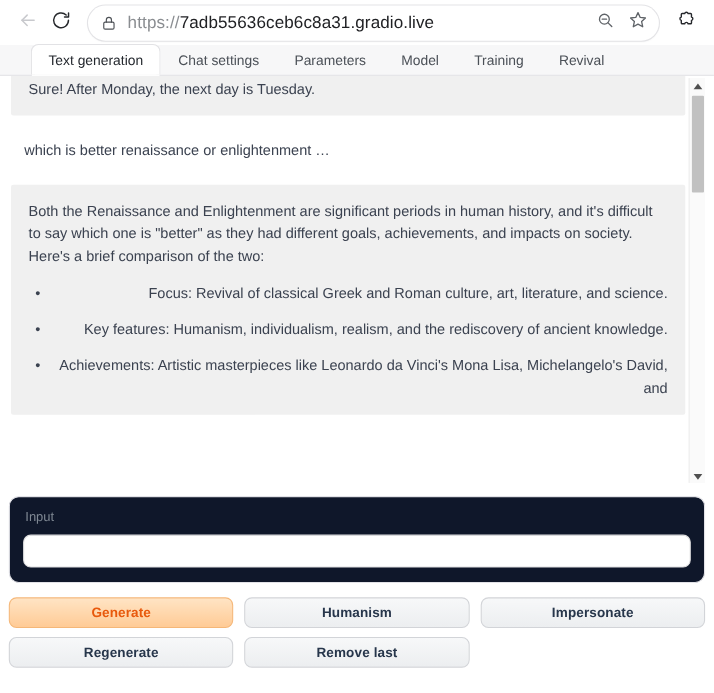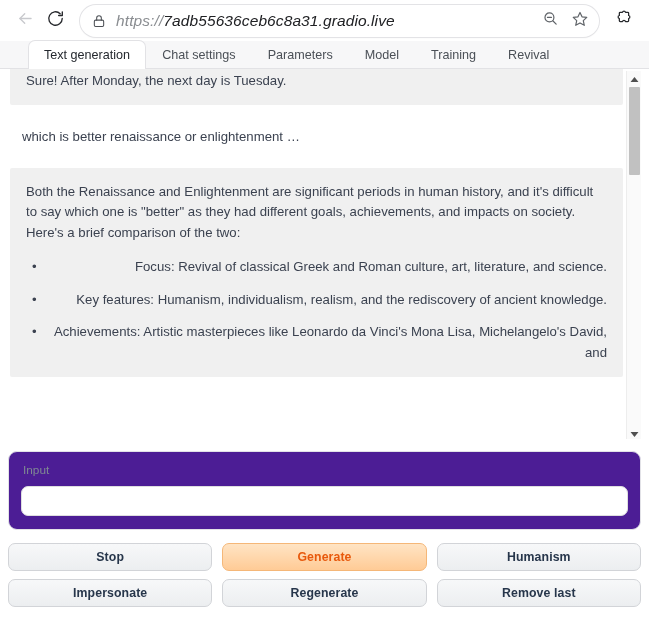--- a/index.html
+++ b/index.html
@@ -15,21 +15,20 @@
 
   
   .browser-bar {
     position: relative;
     height: 41px;
     background: #ffffff;
     display: flex;
     align-items: center;
     padding: 0 10px;
     gap: 0;
-    font-style: italic;
   }
 
   .nav-btn {
     width: 30px; height: 30px;
     display: flex; align-items: center; justify-content: center;
     border-radius: 50%;
     flex: 0 0 auto;
     cursor: pointer;
   }
   .nav-btn.disabled { cursor: default; }
@@ -208,21 +207,21 @@
     background: #c1c1c1;
     border-radius: 1px;
     cursor: grab;
   }
 
   
   .input-panel {
     margin: 10px 8px 0 8px;
     border: 1px solid #e2e2e7;
     border-radius: 9px;
-    background: #4c1d95;
+    background: #0f172a;
     padding: 11px 12px 13px 12px;
   }
   .input-label {
     font-size: 11.8px;
     color: #7f8893;
     margin: 0 0 9px 2px;
     display: block;
   }
   .input-field {
     width: 100%;
@@ -391,23 +390,20 @@
       </div>
     </div>
   </div>
 
   <div class="input-panel">
     <label class="input-label">Input</label>
     <input class="input-field" type="text" value="" placeholder="" style="">
   </div>
 
   <div class="btn-grid">
-    <div class="btn">
-        <span>Stop</span>
-      </div>
     <div class="btn primary">
         <span>Generate</span>
       </div>
     <div class="btn">
         <span>Humanism</span>
       </div>
     <div class="btn">
         <span>Impersonate</span>
       </div>
     <div class="btn">

